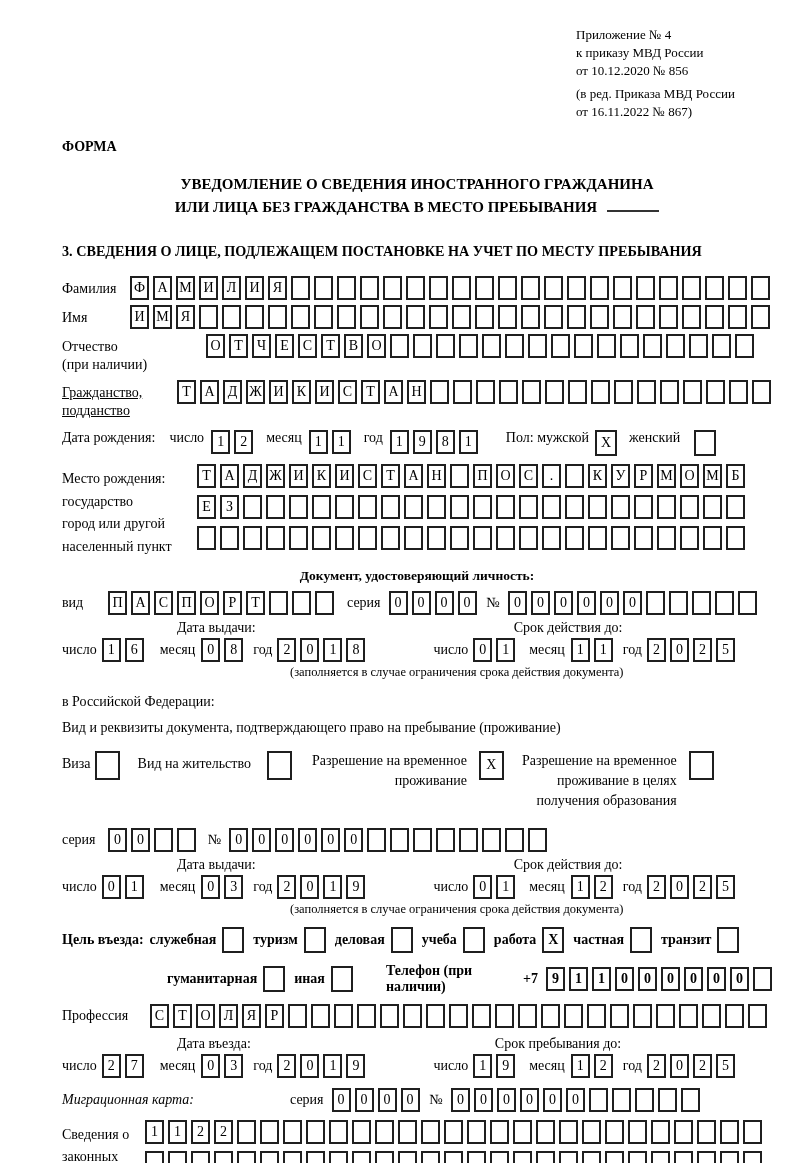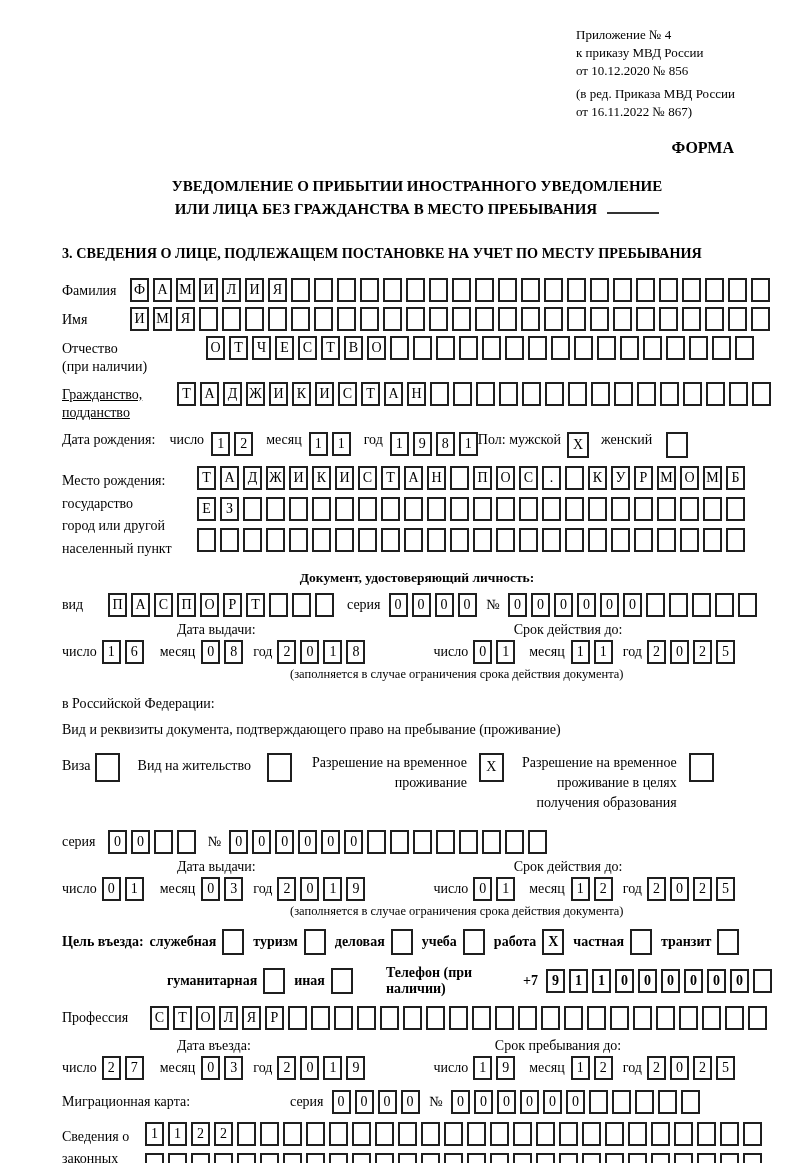--- a/index.html
+++ b/index.html
@@ -3,38 +3,38 @@
 <meta charset="utf-8">
 <style>
   html,body { margin:0; padding:0; background:#ffffff; }
   body { width:800px; height:1163px; font-family:"Liberation Serif", serif; color:#000; }
   .page { box-sizing:border-box; width:800px; height:1163px; padding:26px 28px 0 62px; overflow:hidden; }
 
   
   .appendix { margin-left:auto; width:196px; font-size:13px; line-height:1.38; }
   .appendix div { white-space:nowrap; }
   .appendix .gap { margin-top:5px; }
-  .forma { text-align:right; margin:18px 38px 4px 0; font-weight:bold; font-size:16px; }
+  .forma { margin:18px 38px 4px 0; font-weight:bold; font-size:14px; }
 
   
   .title { text-align:center; font-weight:bold; font-size:15px; line-height:1.55; margin-top:18px; }
   .uline { display:inline-block; width:52px; border-bottom:2px solid #333; height:12px; margin-left:10px; }
   .sect { font-weight:bold; font-size:14.2px; margin:24px 0 16px 0; }
 
   
   .frow { display:flex; align-items:flex-start; margin-bottom:5px; font-size:14px; }
   .lbl { line-height:1.3; padding-top:4px; flex-shrink:0; }
   .cells { display:flex; gap:4px; flex-wrap:nowrap; }
   .cell { width:19px; height:24px; border:2px solid #1f1f1f; box-sizing:border-box;
           display:flex; align-items:center; justify-content:center; font-size:14px; flex-shrink:0;
           background:#fff; }
   .vcells { display:flex; flex-direction:column; gap:7px; }
 
   .w68 { width:68px; } .w144 { width:144px; } .w115 { width:115px;text-decoration:underline; } .w135 { width:135px; }
-  .w46 { width:46px; } .w88 { width:88px; } .w168 { width:168px; } .w83 { width:83px; }
+  .w46 { width:46px; } .w88 { width:88px; } .w168 { width:168px;font-style:italic; } .w83 { width:83px; }
 
   .sublbl { margin:0 7px 0 13px; padding-top:4px; }
   .sublbl-first { margin:0 7px 0 14px; padding-top:4px; }
 
   
   .cbs .cell { width:22px; height:26px; }
   .cbx .cell { width:25px; height:29px; }
 
   .doc-head { text-align:center; font-weight:bold; font-size:13.5px; margin:9px 0 7px 0; }
 
@@ -59,21 +59,21 @@
   <div class="appendix">
     <div>Приложение № 4</div>
     <div>к приказу МВД России</div>
     <div>от 10.12.2020 № 856</div>
     <div class="gap">(в ред. Приказа МВД России</div>
     <div>от 16.11.2022 № 867)</div>
   </div>
   <div class="forma">ФОРМА</div>
 
   <div class="title">
-    <div>УВЕДОМЛЕНИЕ О ПРИБЫТИИ ИНОСТРАННОГО УВЕДОМЛЕНИЕ</div>
+    <div>УВЕДОМЛЕНИЕ О СВЕДЕНИЯ ИНОСТРАННОГО ГРАЖДАНИНА</div>
     <div><span>ИЛИ ЛИЦА БЕЗ ГРАЖДАНСТВА В МЕСТО ПРЕБЫВАНИЯ</span><span class="uline"></span></div>
   </div>
 
   <div class="sect">3. СВЕДЕНИЯ О ЛИЦЕ, ПОДЛЕЖАЩЕМ ПОСТАНОВКЕ НА УЧЕТ ПО МЕСТУ ПРЕБЫВАНИЯ</div>
 
   <div class="frow">
     <span class="lbl w68">Фамилия</span>
     <span class="cells">
         <span class="cell">Ф</span>
         <span class="cell">А</span>
@@ -220,21 +220,21 @@
         <span class="cell">1</span>
         <span class="cell">1</span>
       </span>
     <span class="sublbl" style="padding-top:0">год</span>
     <span class="cells">
         <span class="cell">1</span>
         <span class="cell">9</span>
         <span class="cell">8</span>
         <span class="cell">1</span>
       </span>
-    <span style="margin-left:0">Пол: мужской</span>
+    <span style="margin-left:28px">Пол: мужской</span>
     <span class="cells cbs" style="margin-left:6px">
         <span class="cell">X</span>
       </span>
     <span style="margin-left:12px">женский</span>
     <span class="cells cbs" style="margin-left:14px">
         <span class="cell"></span>
       </span>
   </div>
 
   <div class="frow" style="margin-top:8px">

